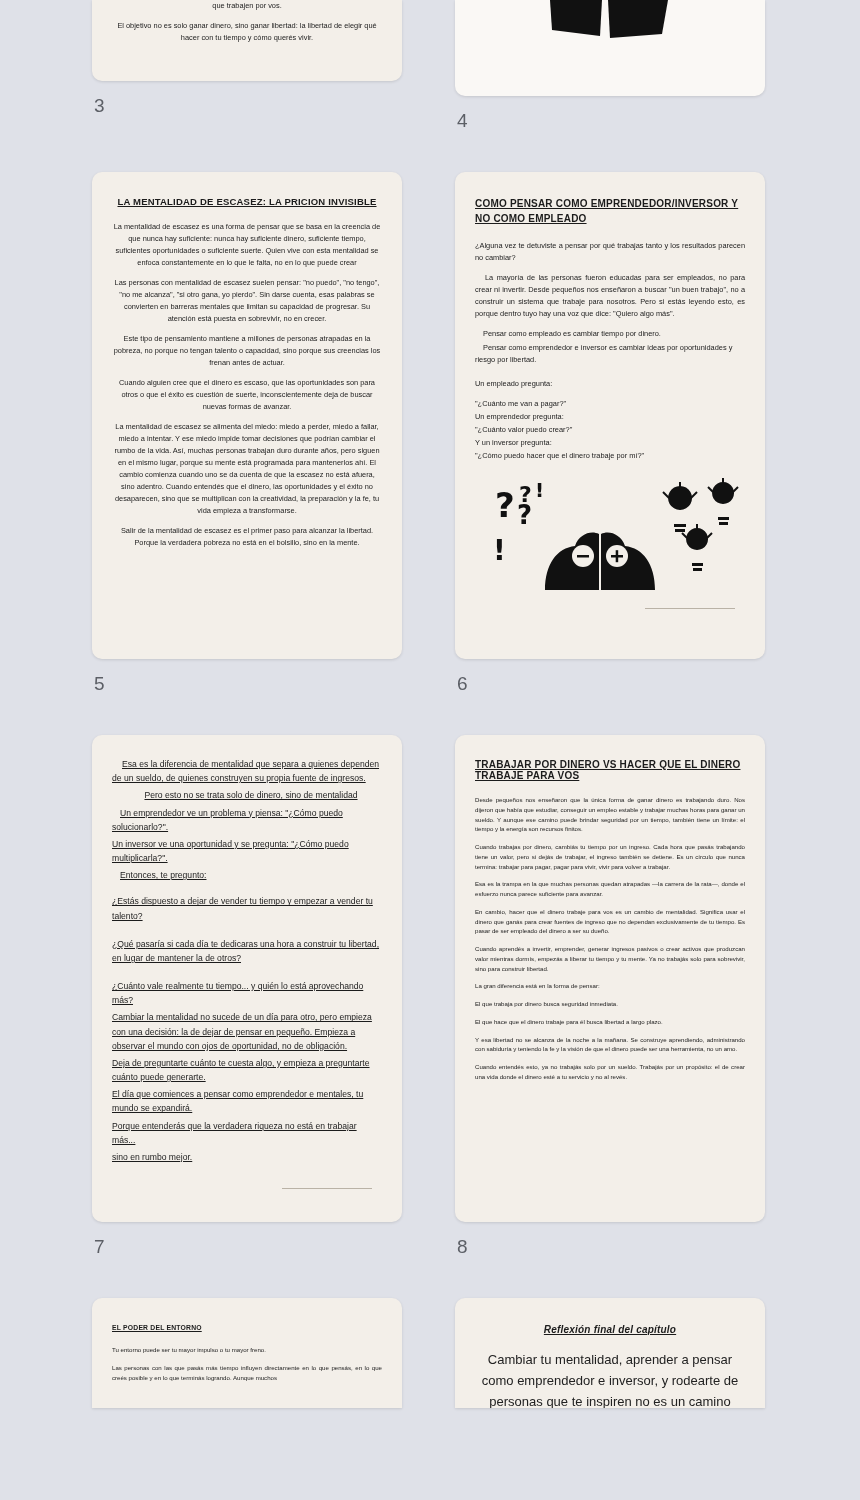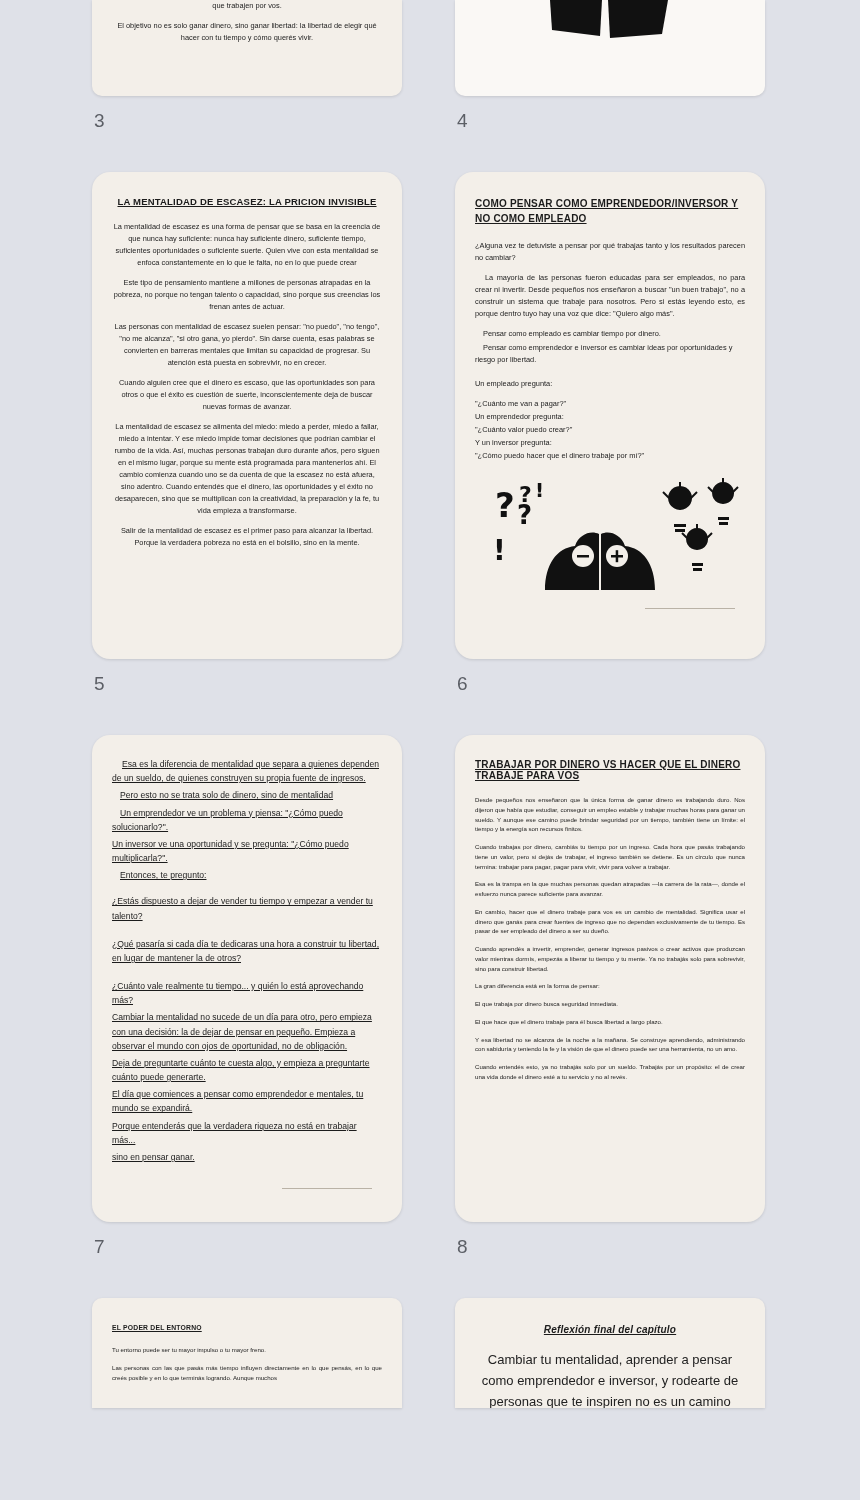--- a/index.html
+++ b/index.html
@@ -20,21 +20,21 @@
     grid-template-columns: 310px 310px;
     column-gap: 53px;
     padding-left: 92px;
     padding-top: 0;
   }
   .cell {
     position: relative;
   }
   .sheet {
     background: #f3efe9;
-    border-radius: 18px;
+    border-radius: 10px;
     box-shadow: 0 1px 3px rgba(0,0,0,0.12);
     padding: 18px 20px 22px 20px;
     color: #1c1c1c;
     overflow: hidden;
   }
   .page-number {
     font-size: 19px;
     color: #5c5f66;
     margin: 14px 0 40px 2px;
     font-family: "Liberation Sans", sans-serif;
@@ -86,21 +86,21 @@
   .cut-sheet.white { background: #faf8f5; }
   .last-row .sheet { border-radius: 10px 10px 0 0; }
 </style>
 </head>
 <body>
 
 <div class="page-canvas">
 
   <div class="grid">
     <div class="cell">
-      <div class="cut-sheet" style="height:96px;">
+      <div class="cut-sheet" style="height:81px;">
         <p class="para">que trabajen por vos.</p>
         <p class="para">El objetivo no es solo ganar dinero, sino ganar libertad: la libertad de elegir qué hacer con tu tiempo y cómo querés vivir.</p>
       </div>
       <div class="page-number">3</div>
     </div>
     <div class="cell">
       <div class="cut-sheet white" style="height:96px; display:flex; align-items:flex-start; justify-content:center;">
         <span>
           <svg width="120" height="40" viewBox="0 0 120 40">
             <polygon points="0,0 52,0 50,36 2,30" fill="#111"></polygon>
@@ -110,22 +110,22 @@
       </div>
       <div class="page-number">4</div>
     </div>
   </div>
 
   <div class="grid">
     <div class="cell">
       <div class="sheet" style="height:487px;">
         <h2 class="doc-title">LA MENTALIDAD DE ESCASEZ: LA PRICION INVISIBLE</h2>
         <p class="para">La mentalidad de escasez es una forma de pensar que se basa en la creencia de que nunca hay suficiente: nunca hay suficiente dinero, suficiente tiempo, suficientes oportunidades o suficiente suerte. Quien vive con esta mentalidad se enfoca constantemente en lo que le falta, no en lo que puede crear</p>
+        <p class="para">Las personas con mentalidad de escasez suelen pensar: "no puedo", "no tengo", "no me alcanza", "si otro gana, yo pierdo". Sin darse cuenta, esas palabras se convierten en barreras mentales que limitan su capacidad de progresar. Su atención está puesta en sobrevivir, no en crecer.</p>
         <p class="para">Este tipo de pensamiento mantiene a millones de personas atrapadas en la pobreza, no porque no tengan talento o capacidad, sino porque sus creencias los frenan antes de actuar.</p>
-        <p class="para">Las personas con mentalidad de escasez suelen pensar: "no puedo", "no tengo", "no me alcanza", "si otro gana, yo pierdo". Sin darse cuenta, esas palabras se convierten en barreras mentales que limitan su capacidad de progresar. Su atención está puesta en sobrevivir, no en crecer.</p>
         <p class="para">Cuando alguien cree que el dinero es escaso, que las oportunidades son para otros o que el éxito es cuestión de suerte, inconscientemente deja de buscar nuevas formas de avanzar.</p>
         <p class="para">La mentalidad de escasez se alimenta del miedo: miedo a perder, miedo a fallar, miedo a intentar. Y ese miedo impide tomar decisiones que podrían cambiar el rumbo de la vida. Así, muchas personas trabajan duro durante años, pero siguen en el mismo lugar, porque su mente está programada para mantenerlos ahí. El cambio comienza cuando uno se da cuenta de que la escasez no está afuera, sino adentro. Cuando entendés que el dinero, las oportunidades y el éxito no desaparecen, sino que se multiplican con la creatividad, la preparación y la fe, tu vida empieza a transformarse.</p>
         <p class="para">Salir de la mentalidad de escasez es el primer paso para alcanzar la libertad. Porque la verdadera pobreza no está en el bolsillo, sino en la mente.</p>
       </div>
       <div class="page-number">5</div>
     </div>
 
     <div class="cell">
       <div class="sheet" style="height:487px;">
         <h2 class="doc-title left">COMO PENSAR COMO EMPRENDEDOR/INVERSOR Y NO COMO EMPLEADO</h2>
@@ -180,32 +180,32 @@
         <div class="rule right"></div>
       </div>
       <div class="page-number">6</div>
     </div>
   </div>
 
   <div class="grid">
     <div class="cell">
       <div class="sheet large" style="height:487px; padding-top:22px;text-decoration:underline;">
         <p class="para left" style="text-indent:10px; margin-bottom:3px;">Esa es la diferencia de mentalidad que separa a quienes dependen de un sueldo, de quienes construyen su propia fuente de ingresos.</p>
-        <p class="para left" style="text-indent:8px; margin-bottom:3px;">Pero esto no se trata solo de dinero, sino de mentalidad</p>
+        <p class="para left" style="text-indent:8px; margin-bottom:3px;text-align:center;">Pero esto no se trata solo de dinero, sino de mentalidad</p>
         <p class="para left" style="text-indent:8px; margin-bottom:3px;">Un emprendedor ve un problema y piensa: "¿Cómo puedo solucionarlo?".</p>
         <p class="para left" style="margin-bottom:3px;">Un inversor ve una oportunidad y se pregunta: "¿Cómo puedo multiplicarla?".</p>
         <p class="para left" style="text-indent:8px; margin-bottom:12px;">Entonces, te pregunto:</p>
         <p class="para left" style="margin-bottom:14px;">¿Estás dispuesto a dejar de vender tu tiempo y empezar a vender tu talento?</p>
         <p class="para left" style="margin-bottom:14px;">¿Qué pasaría si cada día te dedicaras una hora a construir tu libertad, en lugar de mantener la de otros?</p>
         <p class="para left" style="margin-bottom:3px;">¿Cuánto vale realmente tu tiempo... y quién lo está aprovechando más?</p>
         <p class="para left" style="margin-bottom:3px;">Cambiar la mentalidad no sucede de un día para otro, pero empieza con una decisión: la de dejar de pensar en pequeño. Empieza a observar el mundo con ojos de oportunidad, no de obligación.</p>
         <p class="para left" style="margin-bottom:3px;">Deja de preguntarte cuánto te cuesta algo, y empieza a preguntarte cuánto puede generarte.</p>
         <p class="para left" style="margin-bottom:3px;">El día que comiences a pensar como emprendedor e mentales, tu mundo se expandirá.</p>
         <p class="para left" style="margin-bottom:3px;">Porque entenderás que la verdadera riqueza no está en trabajar más...</p>
-        <p class="para left" style="margin-bottom:3px;">sino en pensar ganar.</p>
+        <p class="para left" style="margin-bottom:3px;">sino en rumbo mejor.</p>
         <div class="rule right" style="margin-top:24px;"></div>
       </div>
       <div class="page-number">7</div>
     </div>
 
     <div class="cell">
       <div class="sheet tiny" style="height:487px;">
         <h2 class="doc-title" style="text-align:left;">TRABAJAR POR DINERO VS HACER QUE EL DINERO TRABAJE PARA VOS</h2>
         <p class="para">Desde pequeños nos enseñaron que la única forma de ganar dinero es trabajando duro. Nos dijeron que había que estudiar, conseguir un empleo estable y trabajar muchas horas para ganar un sueldo. Y aunque ese camino puede brindar seguridad por un tiempo, también tiene un límite: el tiempo y la energía son recursos finitos.</p>
         <p class="para">Cuando trabajas por dinero, cambiás tu tiempo por un ingreso. Cada hora que pasás trabajando tiene un valor, pero si dejás de trabajar, el ingreso también se detiene. Es un círculo que nunca termina: trabajar para pagar, pagar para vivir, vivir para volver a trabajar.</p>

